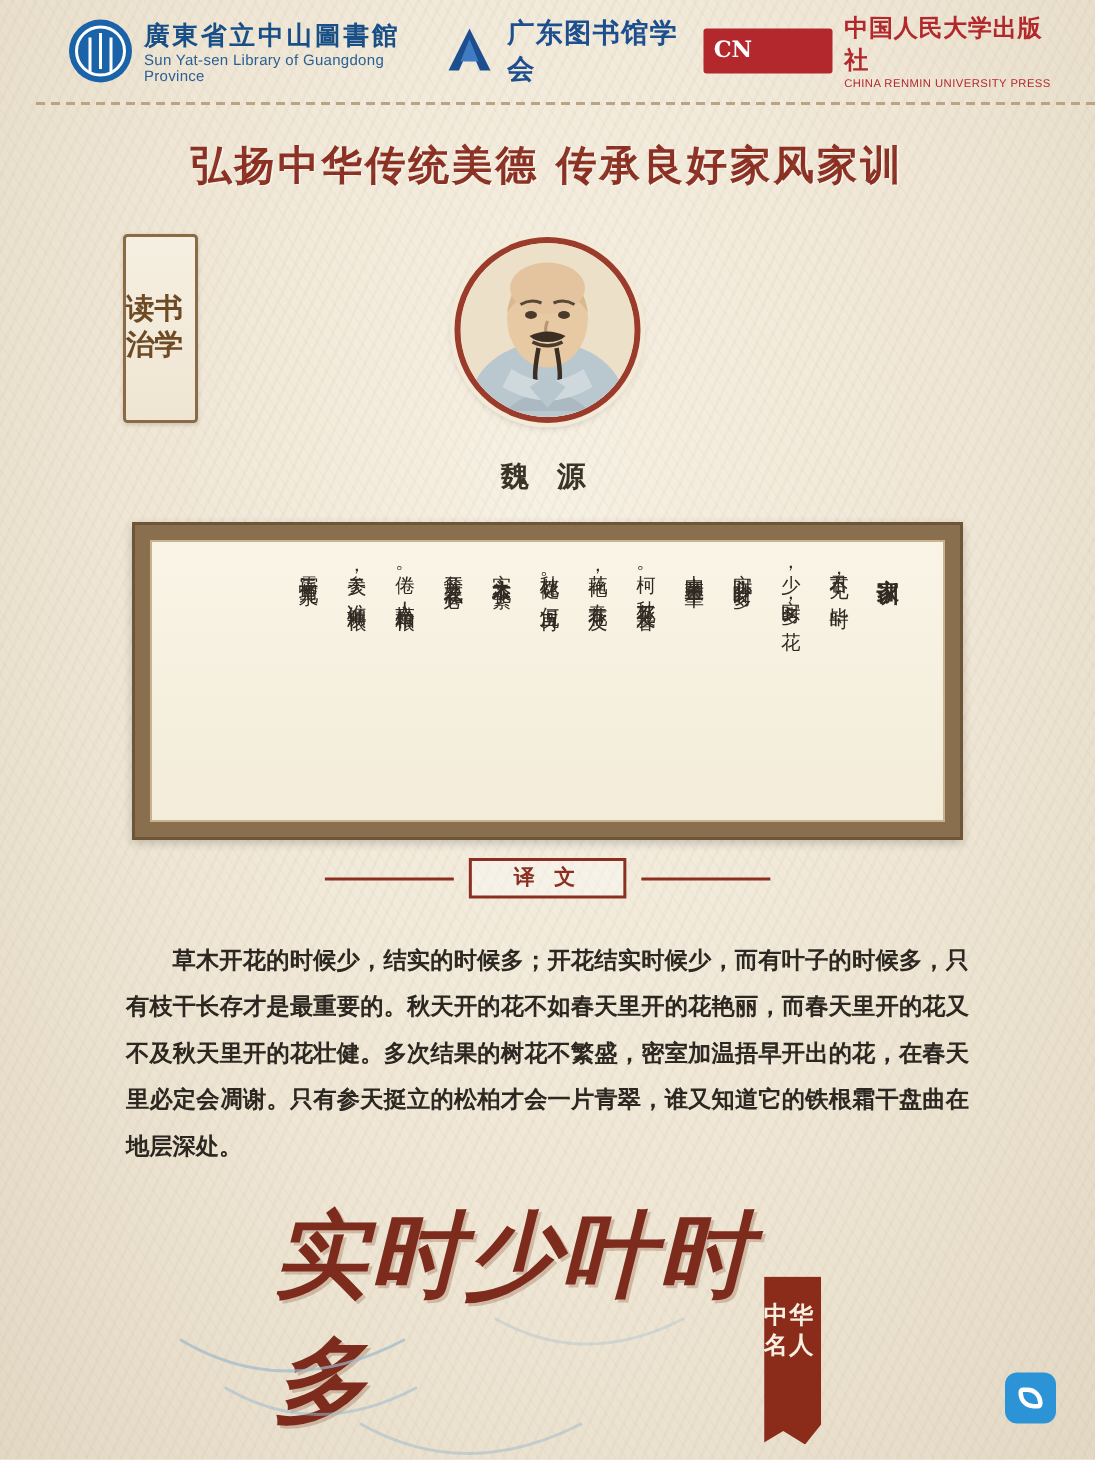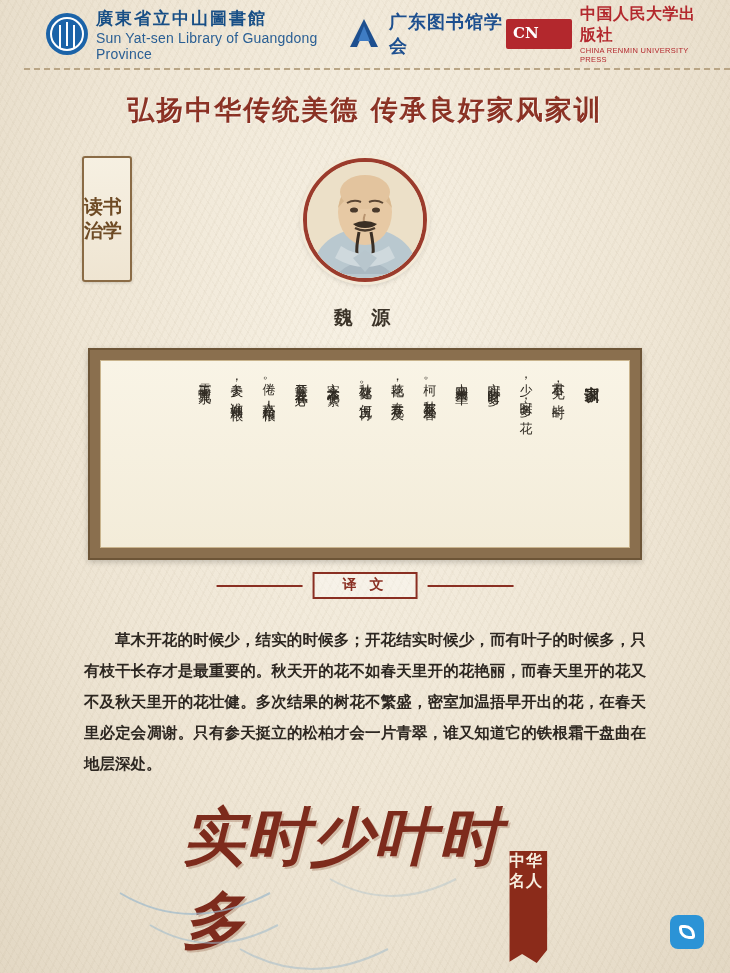--- a/index.html
+++ b/index.html
@@ -42,31 +42,31 @@
   .seal:after{
     content:"";position:absolute;left:50%;top:9px;width:2px;height:24px;background:#fff;
     transform:translateX(-50%);
     box-shadow:-7px 3px 0 -0px #fff, 7px 3px 0 0 #fff;
   }
   .lib1-text .cn{
     font-size:17px;letter-spacing:2px;color:#184f86;font-weight:bold;
     font-family:"DejaVu Serif", serif;
   }
   .lib1-text .en{
-    font-size:14px;color:#2a5f94;letter-spacing:.2px;
+    font-size:10px;color:#2a5f94;letter-spacing:.2px;
     font-family:"Liberation Sans", sans-serif;
   }
   .logo2-mark{
     width:34px;height:34px;flex:none;position:relative;
   }
   .logo2-mark svg{display:block}
   .logo2 .cn{font-size:18px;font-weight:bold;color:#1d4f8f;letter-spacing:1px;
     font-family:"DejaVu Serif", serif;}
   .press-mark{
-    width:66px;height:30px;background:#b3282d;flex:none;position:relative;border-radius:2px;
+    width:66px;height:30px;background:#b3282d;flex:none;position:relative;border-radius:2px;padding-left:20px;
   }
   .press-mark span{
     position:absolute;color:#fff;font-size:15px;font-weight:bold;left:7px;top:5px;
     font-family:"DejaVu Serif", serif;
   }
   .press-text .cn{font-size:16px;color:#b3282d;font-weight:bold;letter-spacing:.5px;
     font-family:"DejaVu Serif", serif;}
   .press-text .en{font-size:7.5px;color:#b3282d;letter-spacing:.3px;
     font-family:"Liberation Sans", sans-serif;}
 
@@ -149,21 +149,21 @@
   }
   .bigtitle .main{
     font-size:62px;font-weight:bold;color:#7d2b1c;letter-spacing:2px;
     font-family:"DejaVu Serif", serif;
     font-style:italic;
     text-shadow:2px 2px 0 rgba(120,60,30,.25);
   }
   .stamp{
     width:46px;height:112px;background:#8b2b1a;color:#f7efe0;
     display:flex;flex-direction:column;align-items:center;justify-content:flex-start;
-    padding-top:0;box-sizing:border-box;
+    padding-top:16px;box-sizing:border-box;
     font-size:16px;font-weight:bold;line-height:1.25;letter-spacing:1px;
     font-family:"DejaVu Serif", serif;
     clip-path:polygon(0 0,100% 0,100% 88%,72% 100%,34% 92%,0 99%);
   }
   
   .wave{
     position:absolute;left:0;bottom:0;width:730px;height:120px;overflow:hidden;
     pointer-events:none;
   }
   .footer-logo{

